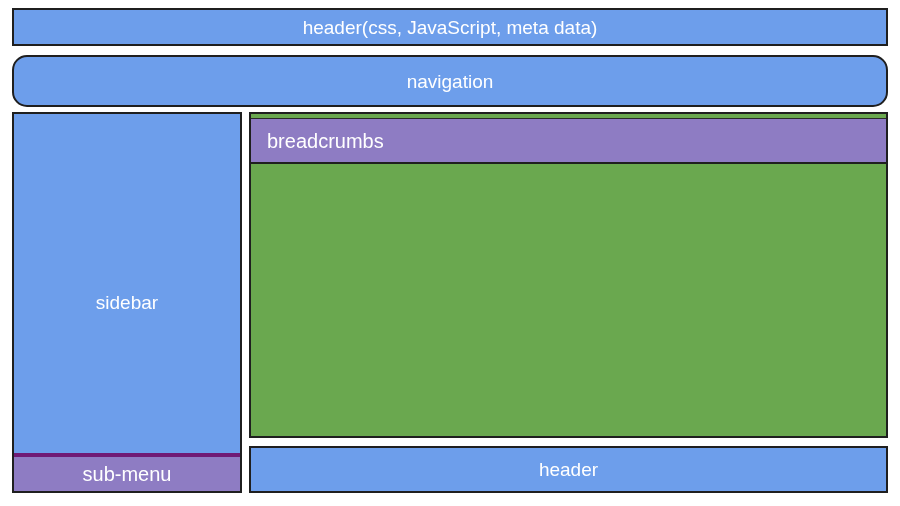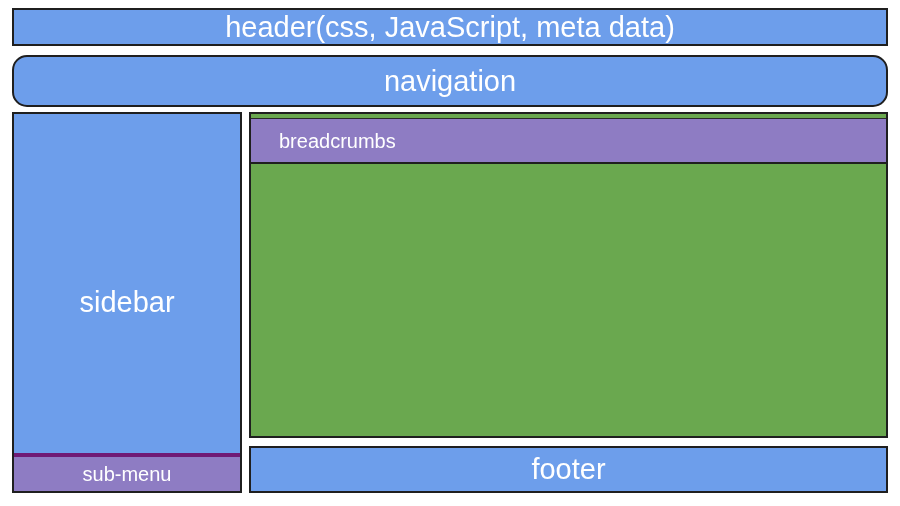--- a/index.html
+++ b/index.html
@@ -21,21 +21,21 @@
   }
   .box {
     position: absolute;
     box-sizing: border-box;
     border: 2px solid var(--border);
     color: var(--text);
     display: flex;
     align-items: center;
     justify-content: center;
   }
-  .label-lg { font-size: 29px; line-height: 1; }
+  .label-lg { font-size: 19px; line-height: 1; }
   .label-sm { font-size: 20px; line-height: 1; }
 
   #header-box {
     left: 12px; top: 8px; width: 876px; height: 38px;
     background: var(--blue);
   }
   #navigation-box {
     left: 12px; top: 55px; width: 876px; height: 52px;
     background: var(--blue);
     border-radius: 15px;
@@ -62,21 +62,21 @@
   #breadcrumbs-bar {
     position: absolute;
     left: 0; right: 0; top: 4px; height: 46px;
     background: var(--purple);
     border-top: 1px solid #2a2a2a;
     border-bottom: 2px solid var(--border);
     box-sizing: border-box;
     display: flex;
     align-items: center;
     justify-content: flex-start;
-    padding-left: 28px;
+    padding-left: 16px;
     color: var(--text);
   }
   #footer-box {
     left: 249px; top: 446px; width: 639px; height: 47px;
     background: var(--blue);
   }
 </style>
 </head>
 <body>
 
@@ -95,14 +95,14 @@
   </div>
 </div>
 
 <div class="box" id="content-box">
   <div id="breadcrumbs-bar">
     <span class="label-sm">breadcrumbs</span>
   </div>
 </div>
 
 <div class="box" id="footer-box">
-  <span class="label-lg">footer</span>
+  <span class="label-lg">header</span>
 </div>
 
 </body></html>

